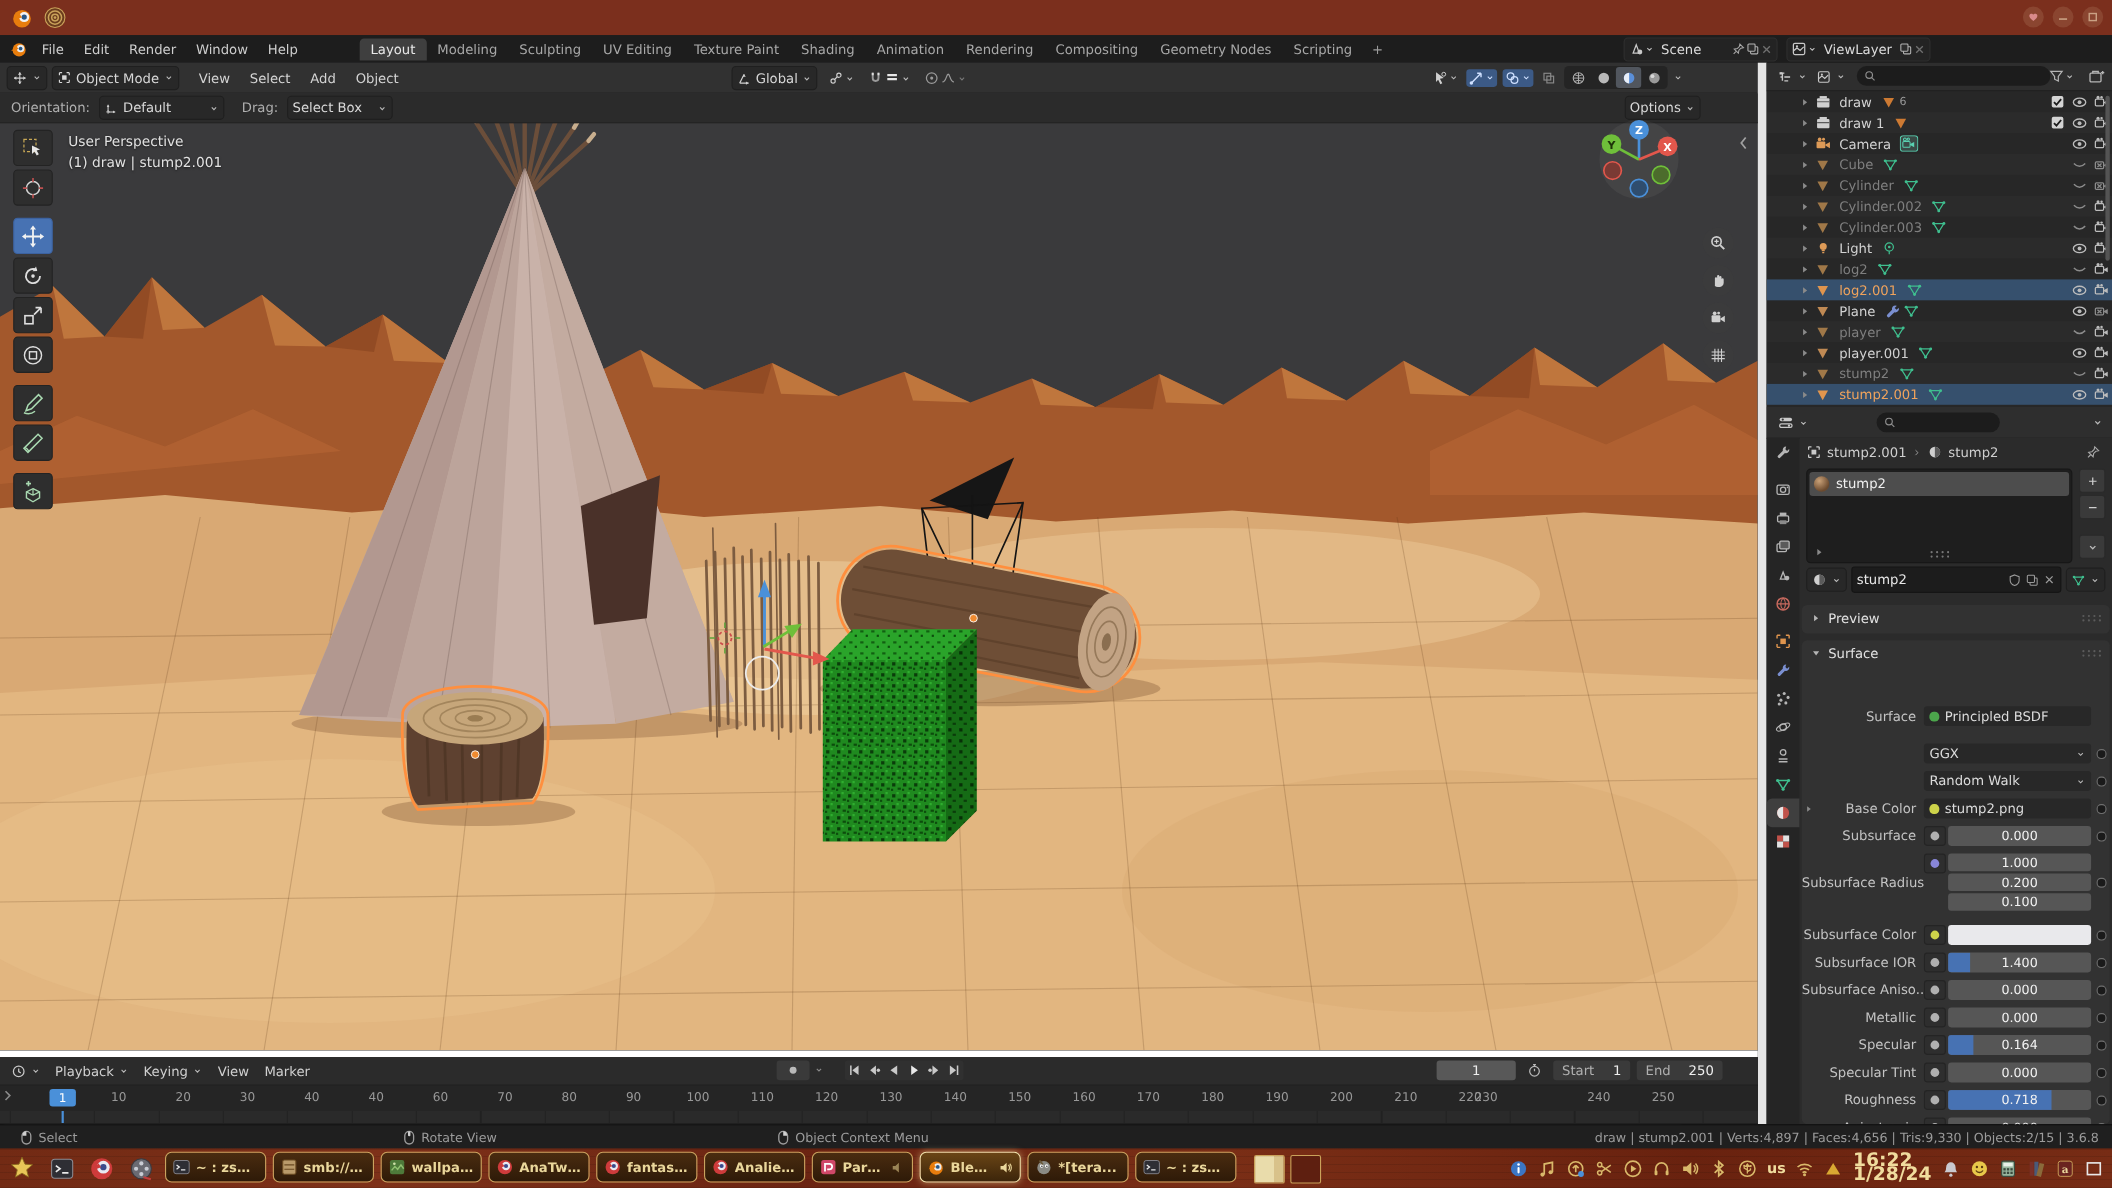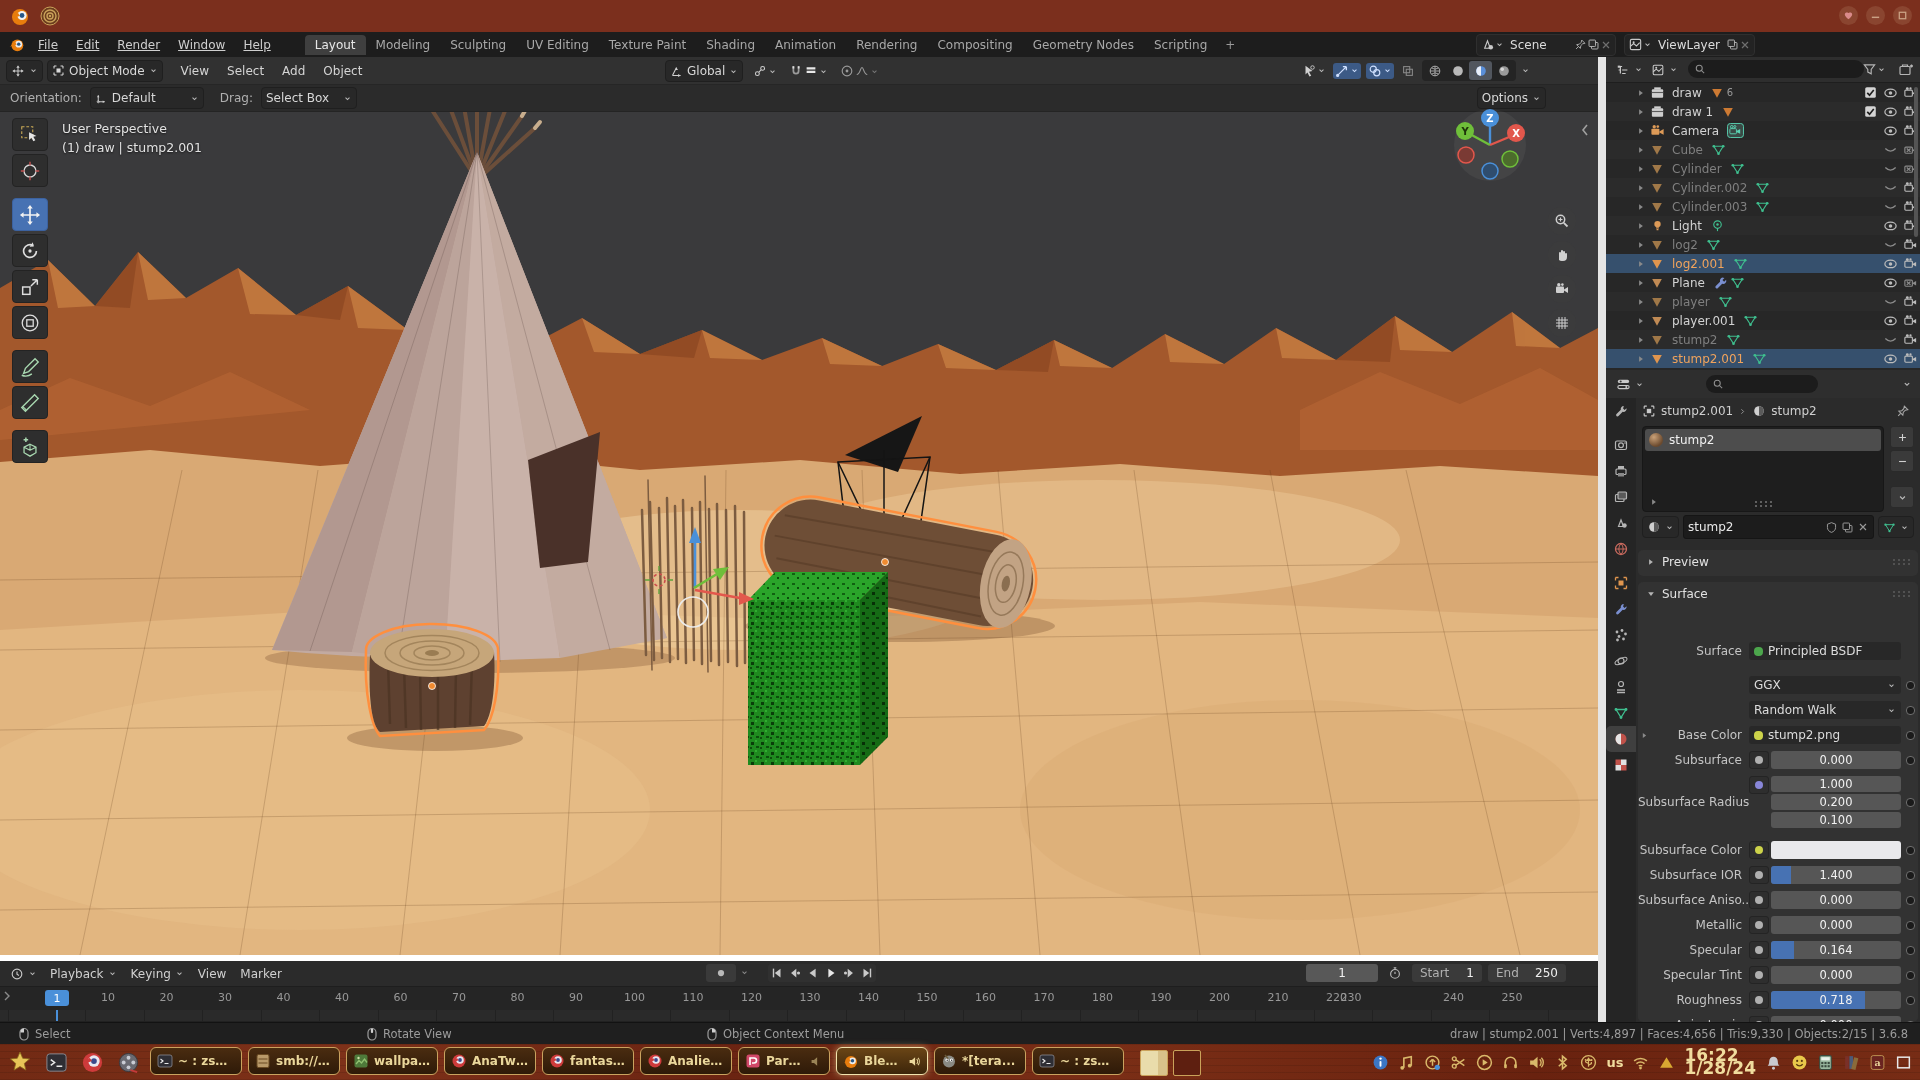--- a/index.html
+++ b/index.html
@@ -11,22 +11,22 @@
 
   
   .titlebar{position:absolute;top:0;left:0;right:0;height:32px;background:#7b2f1d;display:flex;align-items:center;}
   .tb-title{position:absolute;left:0;right:0;text-align:center;color:#d9b569;font-size:13px;}
   .tb-ico{margin-left:10px;}
   .tb-win{position:absolute;right:8px;top:6px;display:flex;gap:8px;}
   .tb-winbtn{width:19px;height:19px;border-radius:10px;background:#8a4530;display:flex;align-items:center;justify-content:center;}
 
   
   .menubar{position:absolute;top:32px;left:0;right:0;height:25px;background:#1d1d1d;display:flex;align-items:center;border-bottom:1px solid #151515;}
-  .mb-menu{padding:0 9px;color:#cecece;text-decoration:underline;}
-  .mb-tabs{display:flex;height:25px;align-items:center;padding-left:25px;}
+  .mb-menu{padding:0 9px;color:#cecece;}
+  .mb-tabs{display:flex;margin-left:22px;height:25px;align-items:center;padding-left:25px;}
   .mb-tab{padding:3px 10px;color:#a8a8a8;border-radius:4px 4px 0 0;}
   .mb-tab.active{background:#3f3f3f;color:#e8e8e8;}
   .mb-addtab{color:#9a9a9a;padding:0 8px;}
   .mb-right{position:absolute;right:165px;top:0;height:25px;display:flex;align-items:center;gap:8px;}
   .mb-sel{display:flex;align-items:center;background:#232323;border:1px solid #2f2f2f;border-radius:4px;height:20px;padding:0 3px;}
   .mb-sel .name{padding:0 6px;color:#dcdcdc;min-width:58px;}
 
   
   .viewport{position:absolute;top:57px;left:0;width:1598px;height:898px;background:#3a3a3c;overflow:hidden;}
   .vp-header{position:relative;height:27px;background:#313131;border-bottom:1px solid #262626;display:flex;align-items:center;padding-left:6px;gap:4px;}

